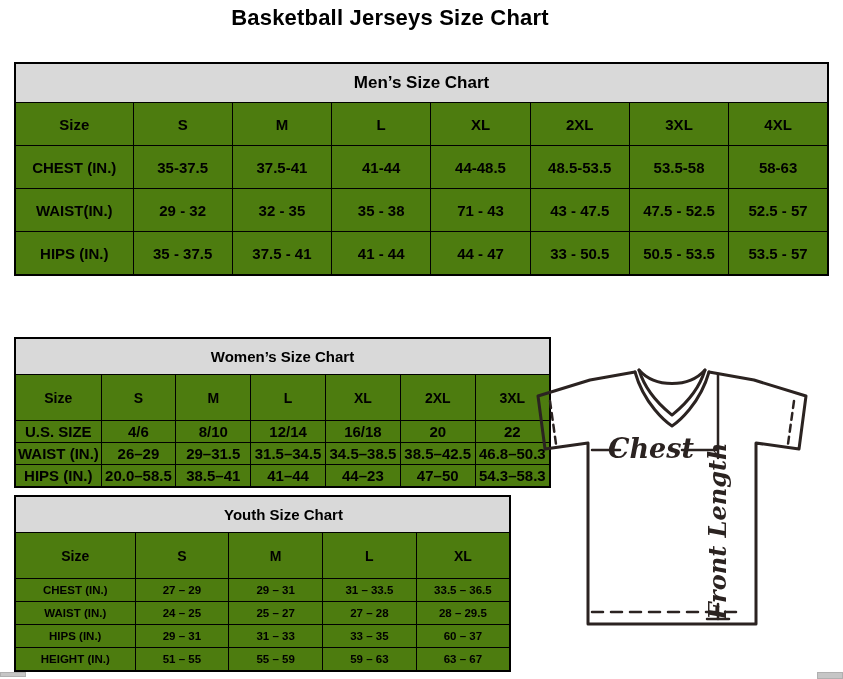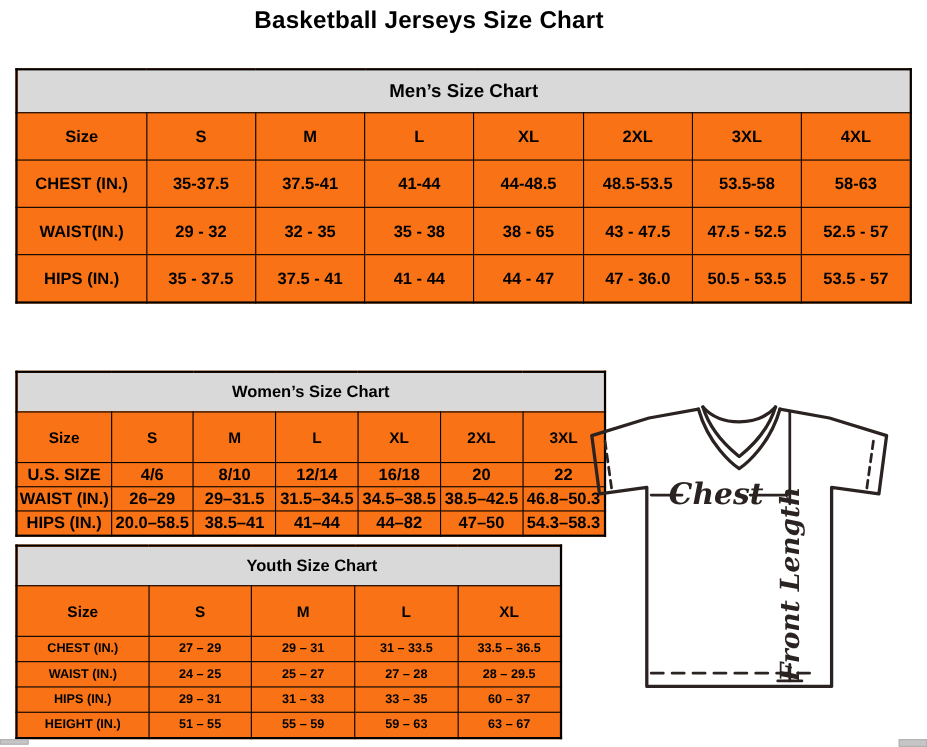--- a/index.html
+++ b/index.html
@@ -1,21 +1,21 @@
 <!DOCTYPE html>
 <html><head>
 <meta charset="utf-8">
 <style>
   html,body{margin:0;padding:0;background:#fff;}
   .page{position:relative;width:843px;height:679px;background:#ffffff;overflow:hidden;
         font-family:"Liberation Sans",sans-serif;color:#000;}
   .page-title{position:absolute;left:0;top:5px;width:780px;text-align:center;
         font-size:22px;font-weight:bold;letter-spacing:0.2px;}
   table.size-table{position:absolute;border-collapse:collapse;table-layout:fixed;
-        border:2px solid #000;background:#f97316;}
+        border:2px solid #000;background:#4d7c0f;}
   table.size-table td{border:1px solid #000;text-align:center;vertical-align:middle;
         font-weight:bold;padding:0 2px;overflow:hidden;white-space:nowrap;}
   td.title-cell{background:#d9d9d9;}
   
   table.men{left:14px;top:62px;width:815px;}
   table.men td.title-cell{height:38px;font-size:17px;}
   table.men tr.head-row td{height:42px;font-size:15px;}
   table.men tr.data-row td{height:42px;font-size:15px;}
   
   table.women{left:14px;top:298px;width:537px;margin-top:39px;}
@@ -76,32 +76,32 @@
       <td>44-48.5</td>
       <td>48.5-53.5</td>
       <td>53.5-58</td>
       <td>58-63</td>
     </tr>
     <tr class="data-row">
       <td>WAIST(IN.)</td>
       <td>29 - 32</td>
       <td>32 - 35</td>
       <td>35 - 38</td>
-      <td>38 - 65</td>
+      <td>71 - 43</td>
       <td>43 - 47.5</td>
       <td>47.5 - 52.5</td>
       <td>52.5 - 57</td>
     </tr>
     <tr class="data-row">
       <td>HIPS (IN.)</td>
       <td>35 - 37.5</td>
       <td>37.5 - 41</td>
       <td>41 - 44</td>
       <td>44 - 47</td>
-      <td>47 - 36.0</td>
+      <td>33 - 50.5</td>
       <td>50.5 - 53.5</td>
       <td>53.5 - 57</td>
     </tr>
   </tbody>
     </table>
 
   <table class="size-table women">
     <colgroup>
         <col style="width:86px">
         <col>
@@ -140,21 +140,21 @@
       <td>31.5–34.5</td>
       <td>34.5–38.5</td>
       <td>38.5–42.5</td>
       <td>46.8–50.3</td>
     </tr>
     <tr class="data-row">
       <td>HIPS (IN.)</td>
       <td>20.0–58.5</td>
       <td>38.5–41</td>
       <td>41–44</td>
-      <td>44–82</td>
+      <td>44–23</td>
       <td>47–50</td>
       <td>54.3–58.3</td>
     </tr>
   </tbody>
     </table>
 
   <table class="size-table youth">
     <colgroup>
         <col style="width:120px">
         <col>

